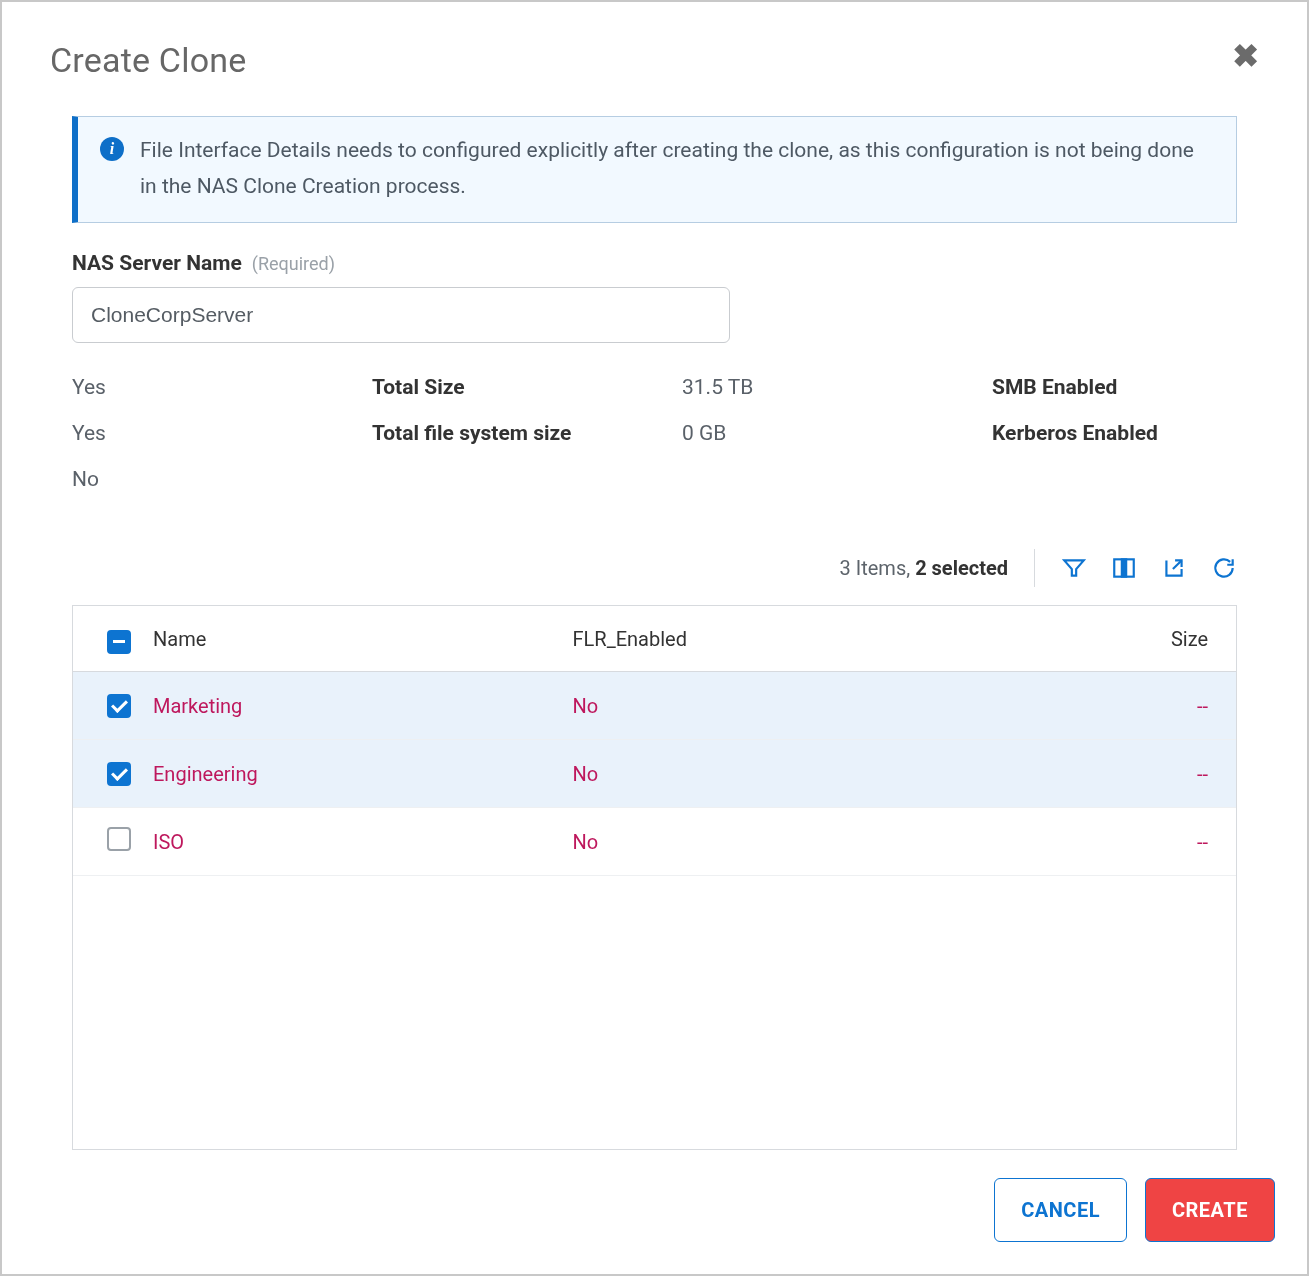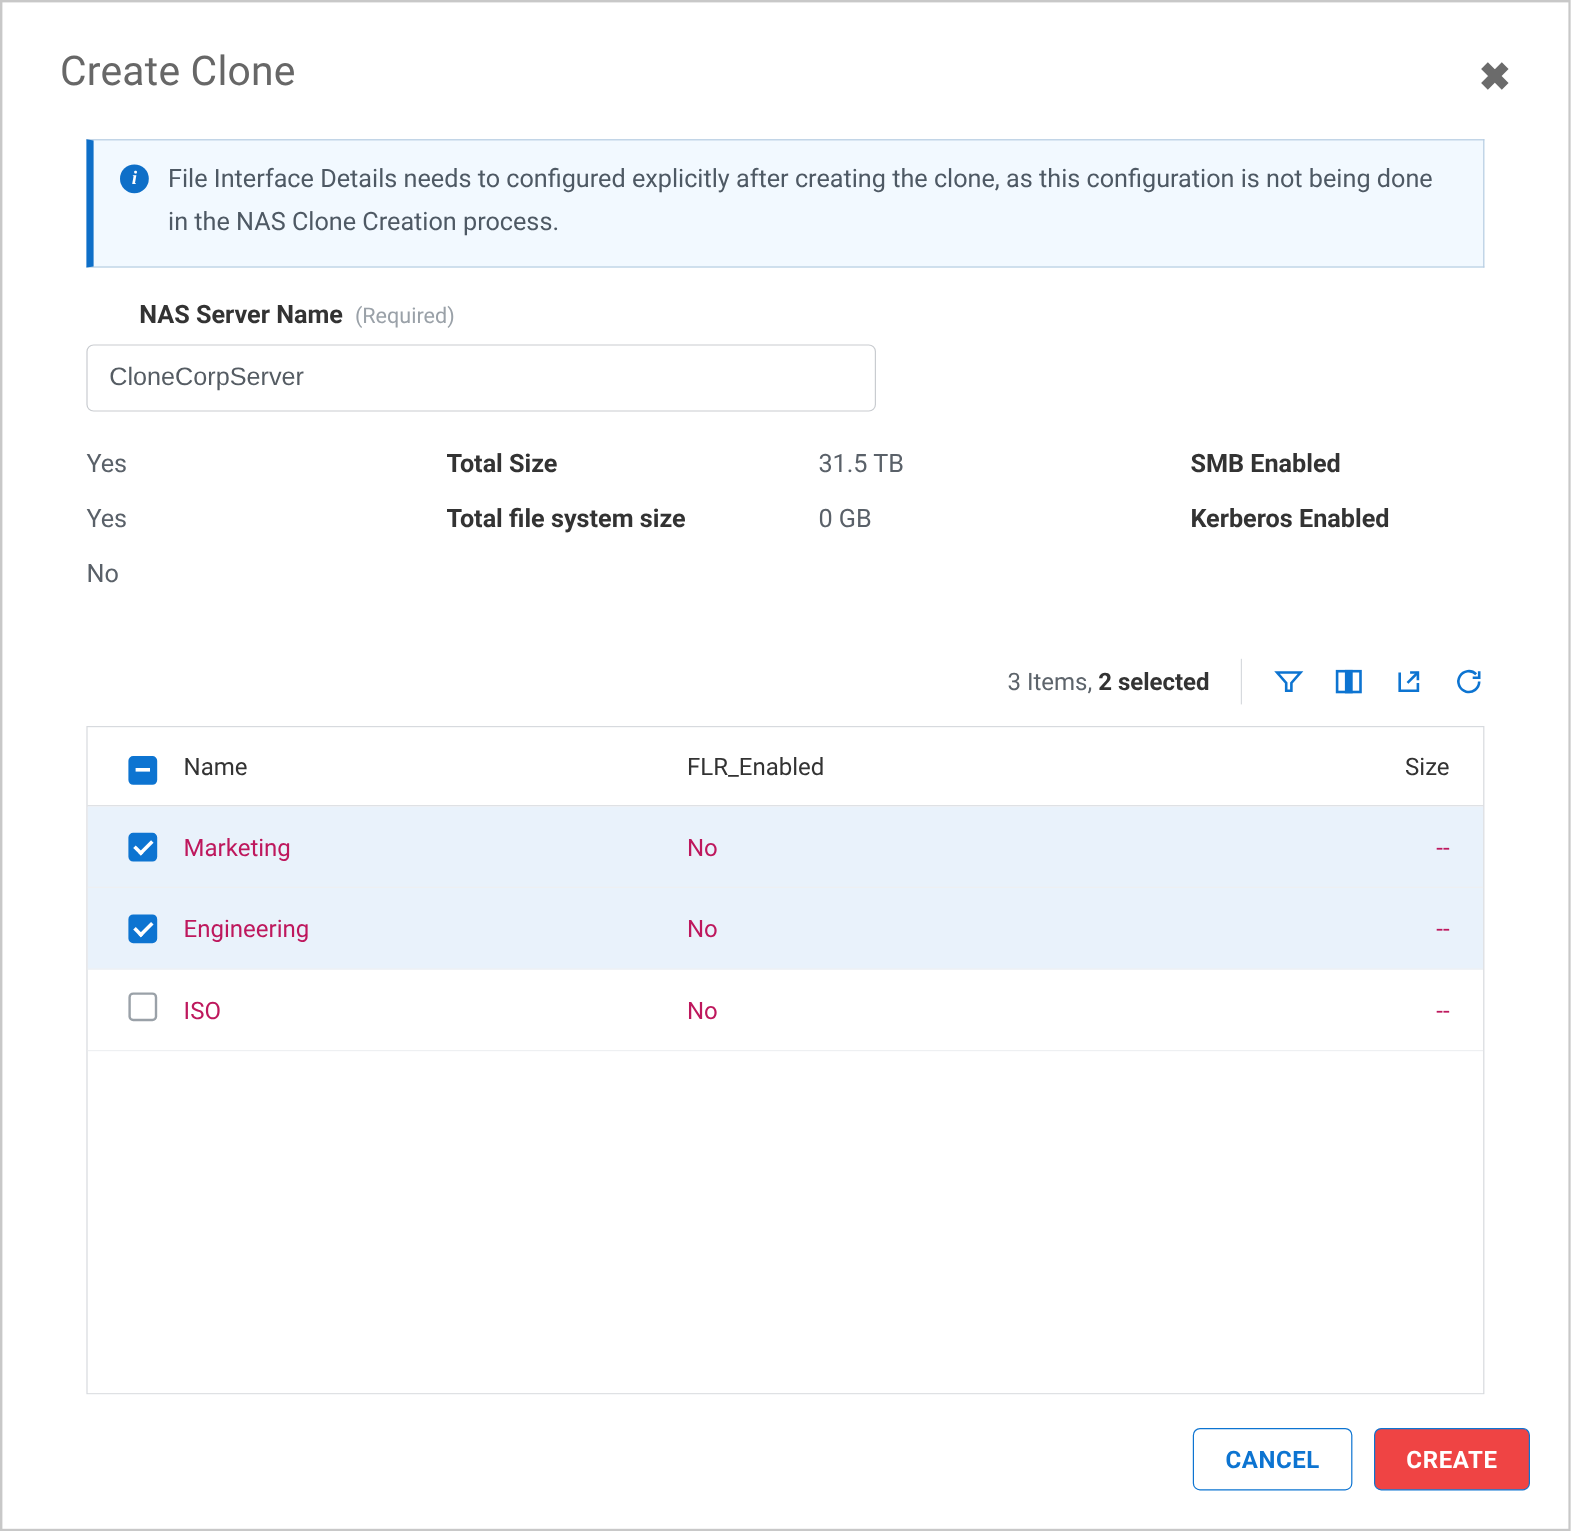--- a/index.html
+++ b/index.html
@@ -14,21 +14,21 @@
   .modal-frame {
     width: 1309px;
     height: 1276px;
     border: 2px solid #c8c8c8;
     display: flex;
     flex-direction: column;
   }
   .modal-header {
     padding: 38px 48px 18px 48px;
     display:flex;
-    align-items:flex-end;
+    align-items:flex-start;
     justify-content:space-between;
   }
   .modal-title {
     font-size: 34px;
     font-weight: 400;
     color: #676767;
     letter-spacing: .2px;
   }
   .close-x {
     font-size: 32px;
@@ -64,21 +64,20 @@
     border-radius:50%;
     display:flex; align-items:center; justify-content:center;
     color:#fff; font-weight:bold; font-family: Georgia, serif;
     font-size: 16px; font-style: italic;
   }
   .field-label-row {
     margin-top: 28px;
     display:flex;
     align-items:baseline;
     gap:10px;
-    margin-left:44px;
   }
   .field-label {
     font-size: 21px;
     font-weight: 700;
     color: #333;
   }
   .field-required {
     font-size: 18px;
     color: #9aa1a8;
   }
@@ -191,21 +190,21 @@
     background:#fff;
   }
 
   .modal-footer {
     padding: 28px 32px 32px 0;
     display:flex;
     justify-content:flex-end;
     gap: 18px;
   }
   .btn {
-    height: 52px;
+    height: 64px;
     border-radius: 6px;
     font-size: 20px;
     font-weight: 700;
     letter-spacing: .5px;
     padding: 16px 26px;
     cursor:pointer;
     display:inline-flex; align-items:center; justify-content:center;
   }
   .btn-secondary {
     border: 1.5px solid #0d74d1;

